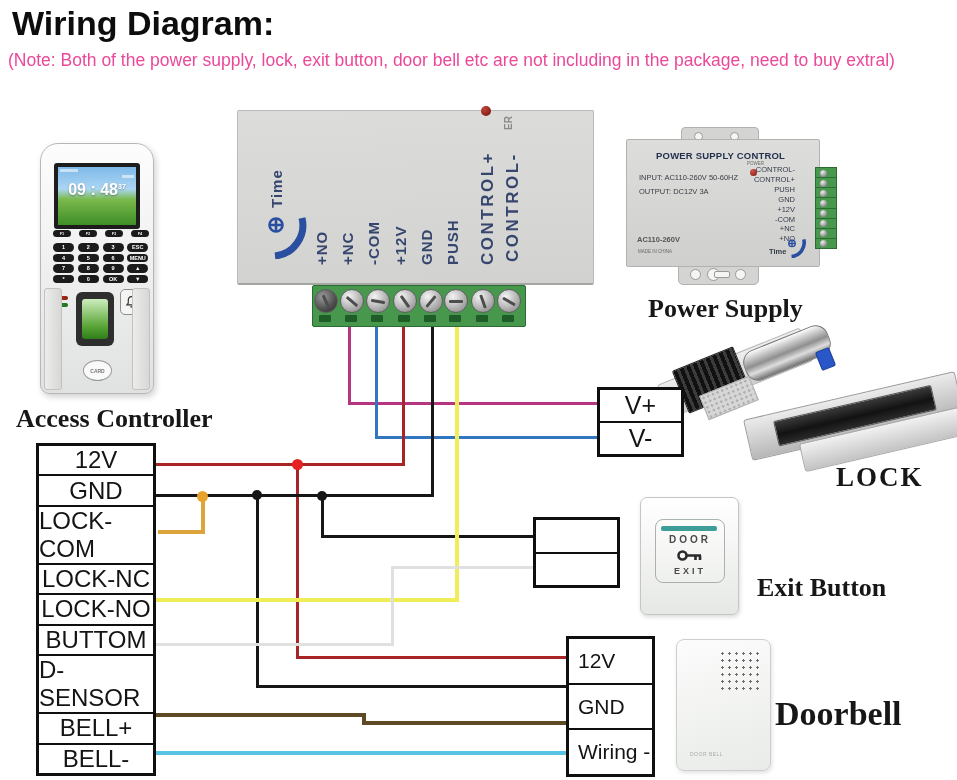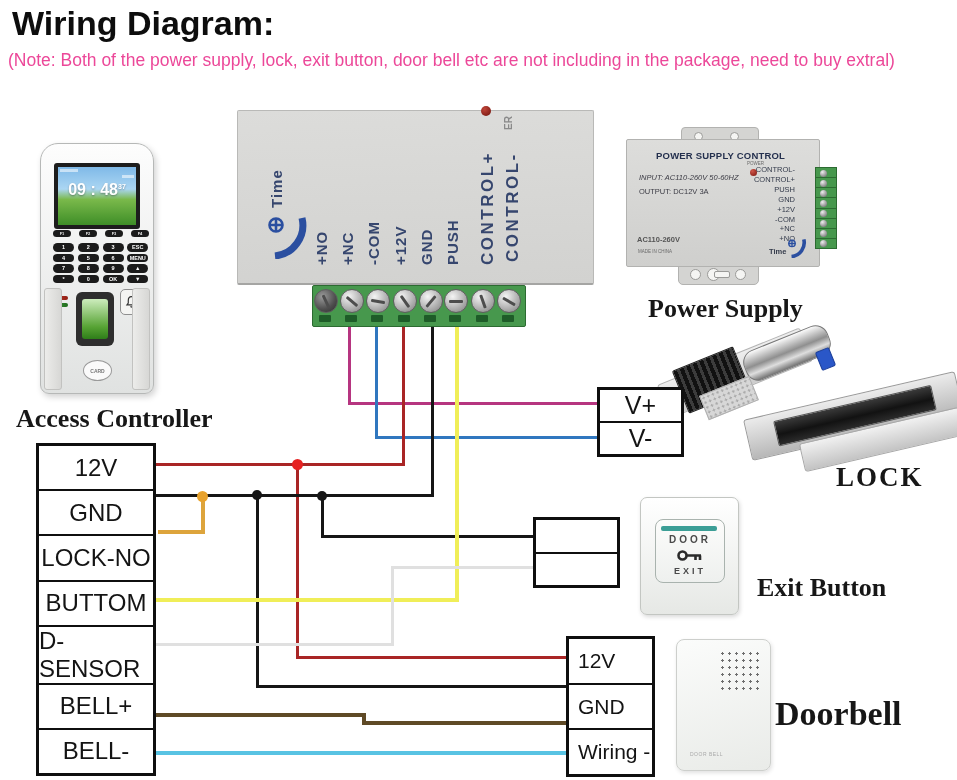--- a/index.html
+++ b/index.html
@@ -226,21 +226,21 @@
     <div class="hole" style="left:48px;top:4px;width:7px;height:7px;"></div>
   </div>
   <div class="psc-tab" style="left:678px;top:263px;width:79px;height:20px;border-radius:0 0 5px 5px;">
     <div class="hole" style="left:11px;top:5px;width:9px;height:9px;"></div>
     <div class="hole" style="left:56px;top:5px;width:9px;height:9px;"></div>
     <div class="hole" style="left:28px;top:4px;width:11px;height:11px;"></div>
     <div class="hole" style="left:35px;top:7px;width:14px;height:5px;border-radius:2px;"></div>
   </div>
   <div class="psc">
     <div class="psc-title">POWER SUPPLY CONTROL</div>
-    <div class="psc-line" style="left:12px;top:33px;font-style:italic;">INPUT: AC110-260V 50-60HZ</div>
+    <div class="psc-line" style="left:12px;top:33px;">INPUT: AC110-260V 50-60HZ</div>
     <div class="psc-line" style="left:12px;top:47px;">OUTPUT: DC12V  3A</div>
     <div class="psc-line" style="left:10px;top:95px;font-weight:700;color:#555;">AC110-260V</div>
     <div class="psc-tiny" style="left:11px;top:109px;">MADE IN CHINA</div>
     <div class="psc-tiny" style="left:120px;top:21px;">POWER</div>
     <div class="abs" style="left:123px;top:29px;width:7px;height:7px;border-radius:50%;background:radial-gradient(circle at 35% 30%,#d0564a,#7a150e);"></div>
     <div class="psc-terms">
       <div>CONTROL-</div>
       <div>CONTROL+</div>
       <div>PUSH</div>
       <div>GND</div>
@@ -329,20 +329,22 @@
     </div>
     <div class="rail" style="left:3px;"></div>
     <div class="rail" style="left:91px;"></div>
     <div class="cardoval">CARD</div>
   </div>
   <div class="cap" style="left:16px;top:404px;font-size:26px;">Access Controller</div>
 
   <div class="panel" style="left:36px;top:443px;width:114px;height:327px;">
     <div class="row">12V</div>
     <div class="row">GND</div>
+    <div class="row">LOCK-COM</div>
+    <div class="row">LOCK-NC</div>
     <div class="row">LOCK-NO</div>
     <div class="row">BUTTOM</div>
     <div class="row">D-SENSOR</div>
     <div class="row">BELL+</div>
     <div class="row">BELL-</div>
   </div>
 
   <div class="panel" style="left:597px;top:387px;width:81px;height:64px;">
     <div class="row" style="font-size:25px;">V+</div>
     <div class="row" style="font-size:25px;">V-</div>

